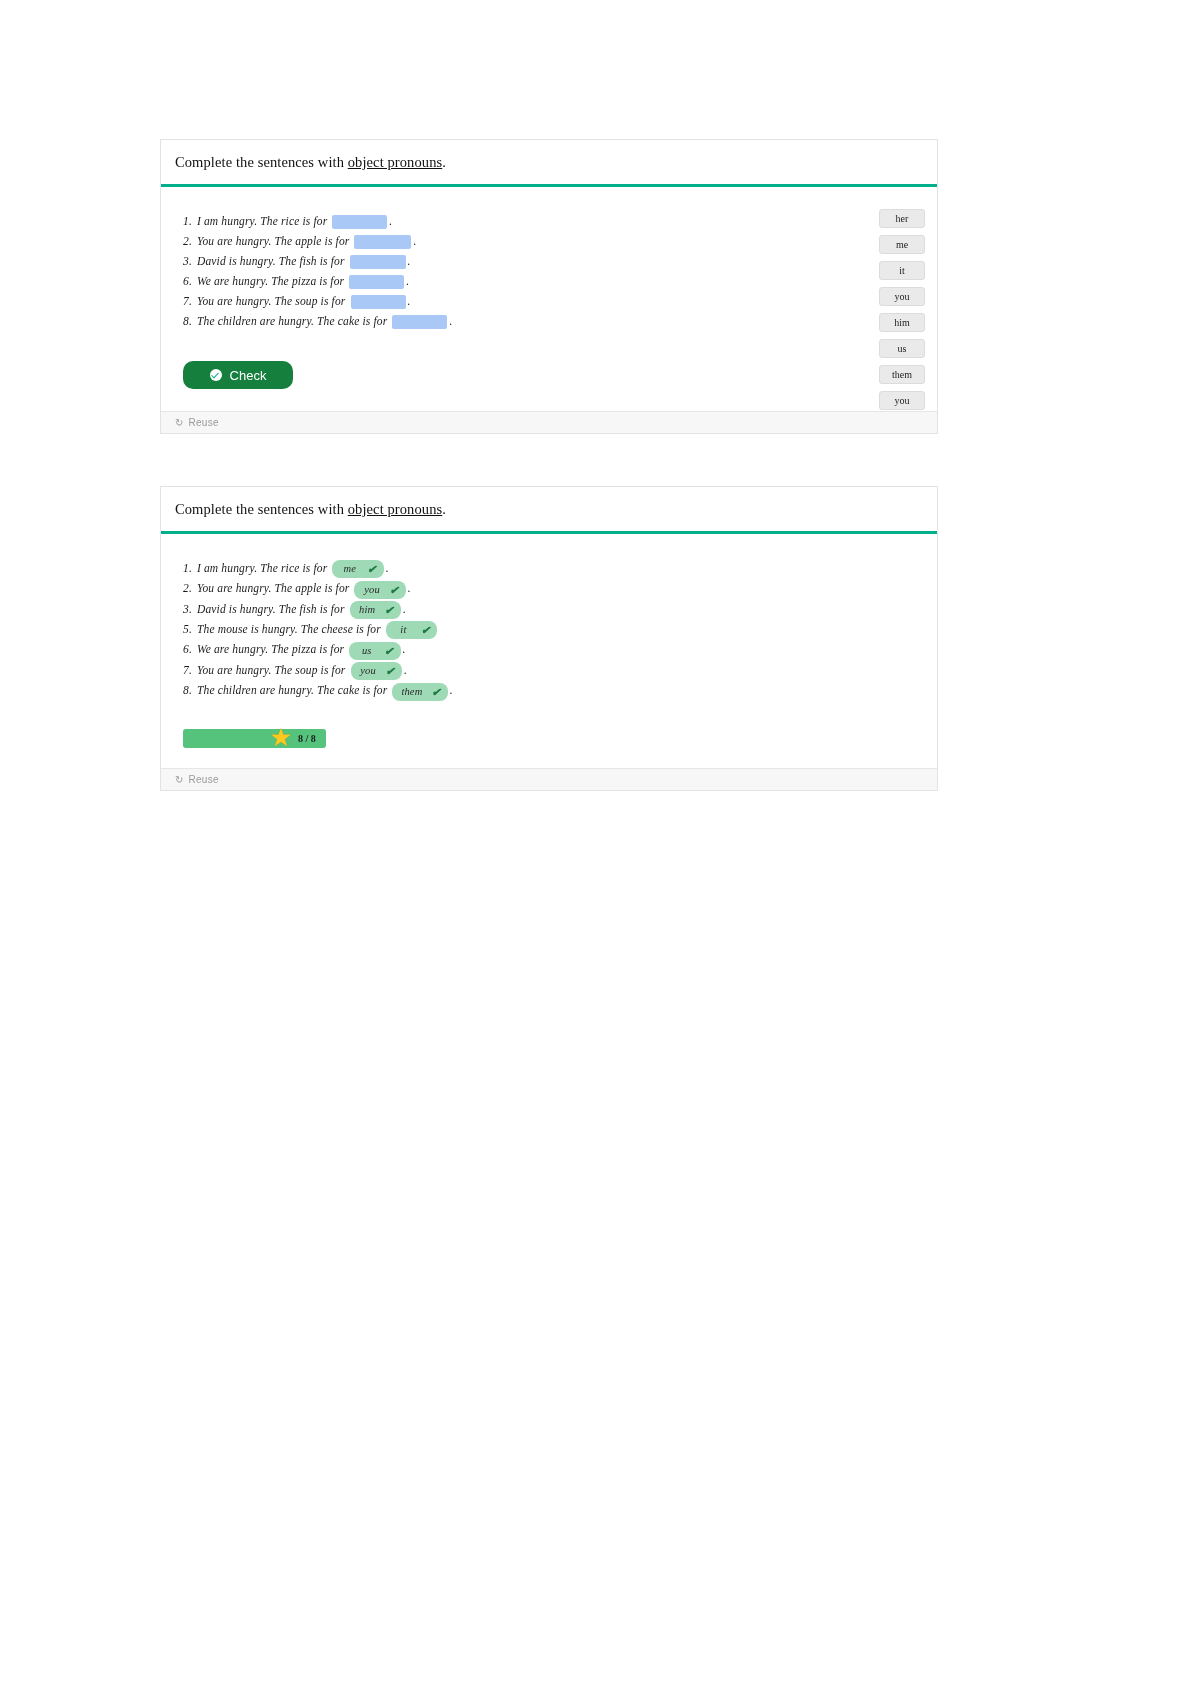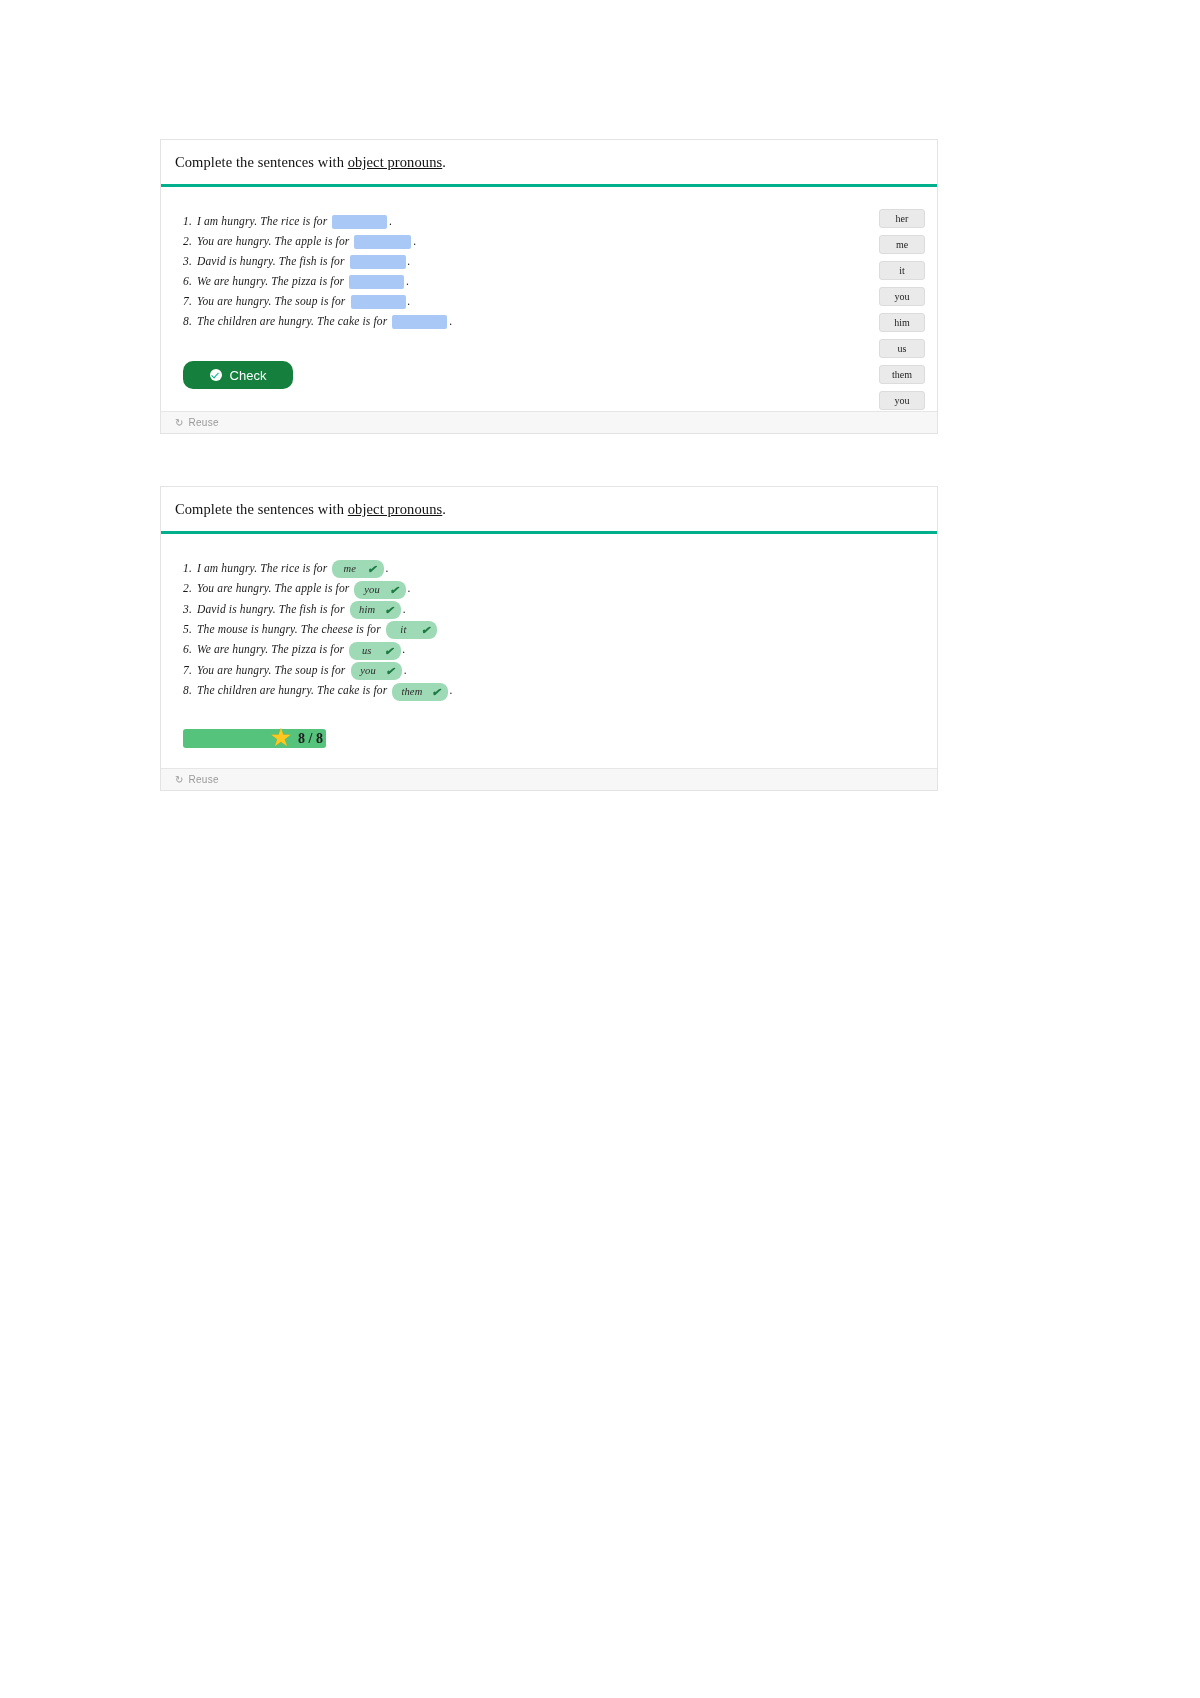--- a/index.html
+++ b/index.html
@@ -187,21 +187,21 @@
     text-align: center;
     text-shadow: 0 0 1px #caa010;
   }
   .score-text {
     position: absolute;
     left: 115px;
     top: 0;
     height: 19px;
     line-height: 19px;
     font-family: "Liberation Serif", serif;
-    font-size: 14px;
+    font-size: 10px;
     font-weight: bold;
     color: #1b1b1b;
     white-space: nowrap;
   }
 
   .card-footer {
     border-top: 1px solid #e6e6e6;
     background: #f7f7f7;
     padding: 5px 14px;
     display: flex;

